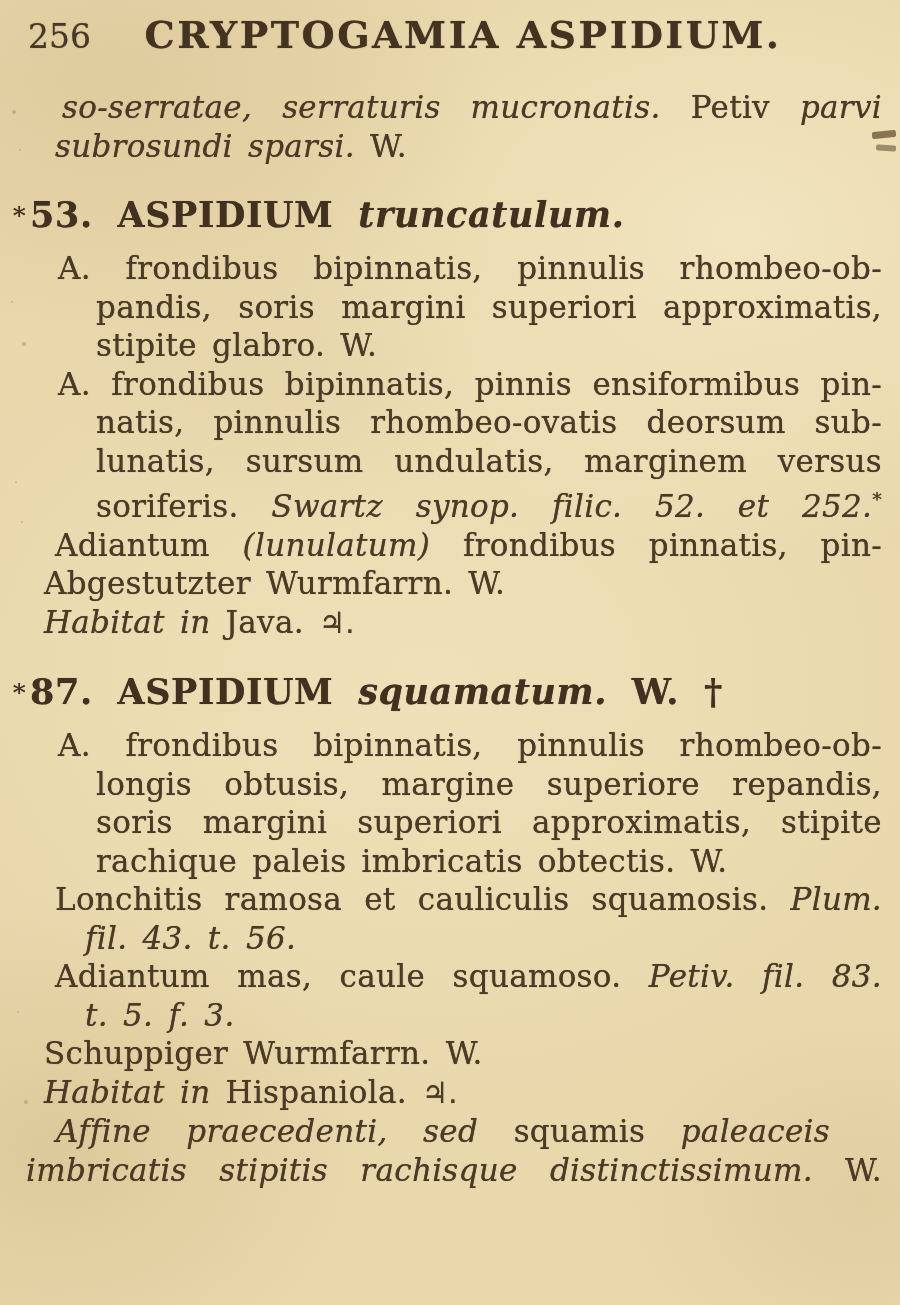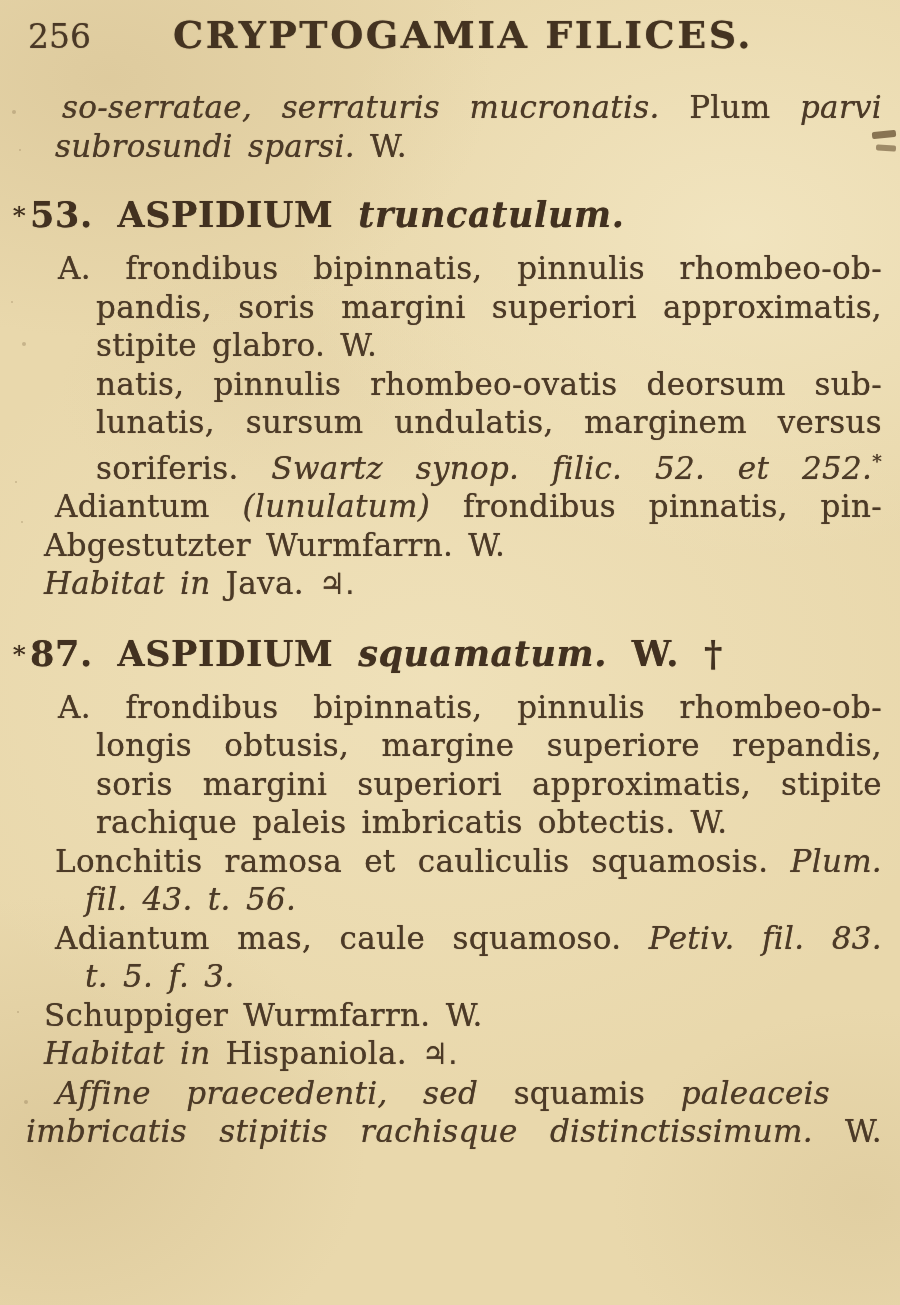--- a/index.html
+++ b/index.html
@@ -61,35 +61,36 @@
   .speck{position:absolute;width:4px;height:4px;border-radius:50%;background:#8a7350;opacity:.35;
     box-shadow:6px 38px 0 -1px #8a7350, -2px 190px 0 -1px #8a7350, 10px 232px 0 0 #8a7350,
                2px 370px 0 -1px #8a7350, 8px 410px 0 -1px #8a7350, 4px 900px 0 -1px #8a7350,
                12px 990px 0 0 #8a7350;}
 </style>
 </head>
 <body>
 
 <div class="page">
   <div class="pagenum">256</div>
-  <div class="runhead">CRYPTOGAMIA FILICES.</div>
+  <div class="runhead">CRYPTOGAMIA ASPIDIUM.</div>
   <div class="textbody">
       <div class="block intro">
-        <div class="line ind-intro just"><span class="seg s-i">so-serratae, serraturis mucronatis.</span> <span class="seg s-r">Plum</span> <span class="seg s-i">parvi</span></div>
+        <div class="line ind-intro just"><span class="seg s-i">so-serratae, serraturis mucronatis.</span> <span class="seg s-r">Petiv</span> <span class="seg s-i">parvi</span></div>
         <div class="line ind-intro2"><span class="seg s-i">subrosundi sparsi.</span> <span class="seg s-r">W.</span></div>
       </div>
       <div class="block heading">
         <div class="line ind-head"><span class="star">*</span><span class="seg s-r">53. ASPIDIUM</span> <span class="seg s-i">truncatulum.</span></div>
       </div>
       <div class="block para">
         <div class="line ind-body just"><span class="seg s-r">A. frondibus bipinnatis, pinnulis rhombeo-ob-</span></div>
         <div class="line ind-bodyc just"><span class="seg s-r">pandis, soris margini superiori approximatis,</span></div>
         <div class="line ind-bodyc"><span class="seg s-r">stipite glabro.</span> <span class="seg s-r">W.</span></div>
       </div>
       <div class="block para">
+        <div class="line ind-body just"><span class="seg s-r">A. frondibus bipinnatis, pinnis ensiformibus pin-</span></div>
         <div class="line ind-bodyc just"><span class="seg s-r">natis, pinnulis rhombeo-ovatis deorsum sub-</span></div>
         <div class="line ind-bodyc just"><span class="seg s-r">lunatis, sursum undulatis, marginem versus</span></div>
         <div class="line ind-bodyc just"><span class="seg s-r">soriferis.</span> <span class="seg s-i">Swartz synop. filic. 52. et 252.</span><span class="seg s-sup">*</span></div>
       </div>
       <div class="block syn">
         <div class="line ind-syn just"><span class="seg s-r">Adiantum</span> <span class="seg s-i">(lunulatum)</span> <span class="seg s-r">frondibus pinnatis, pin-</span></div>
       </div>
       <div class="block plain">
         <div class="line ind-flush"><span class="seg s-r">Abgestutzter Wurmfarrn.</span> <span class="seg s-r">W.</span></div>
       </div>

